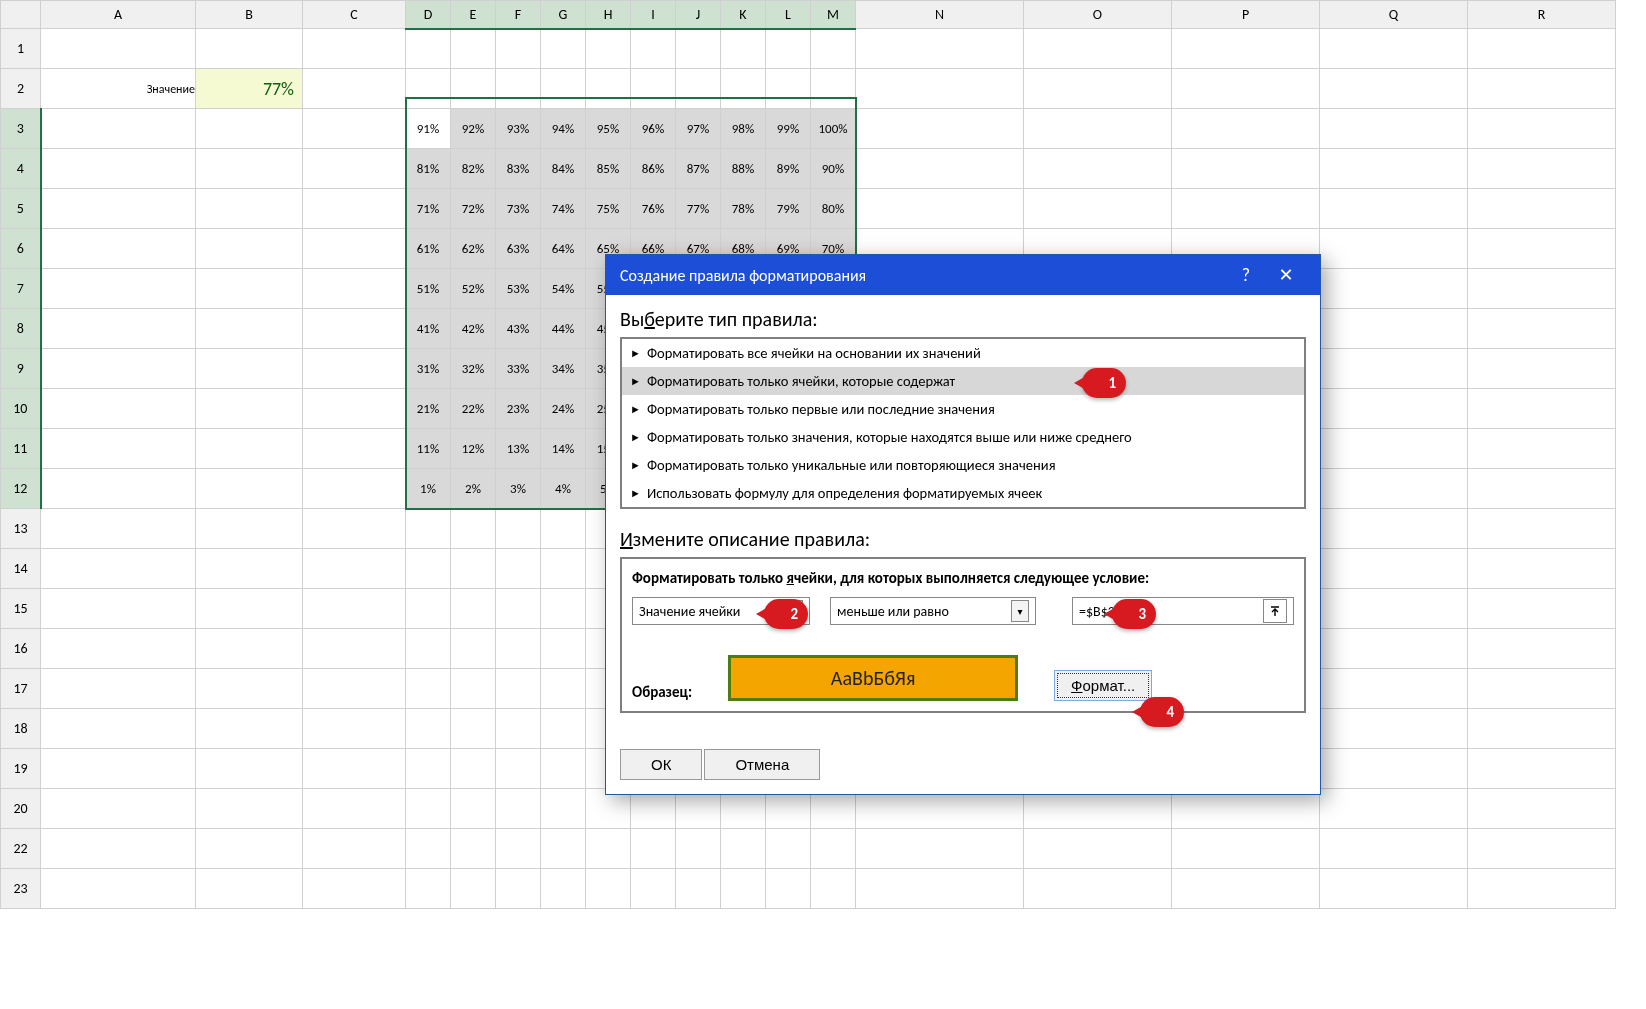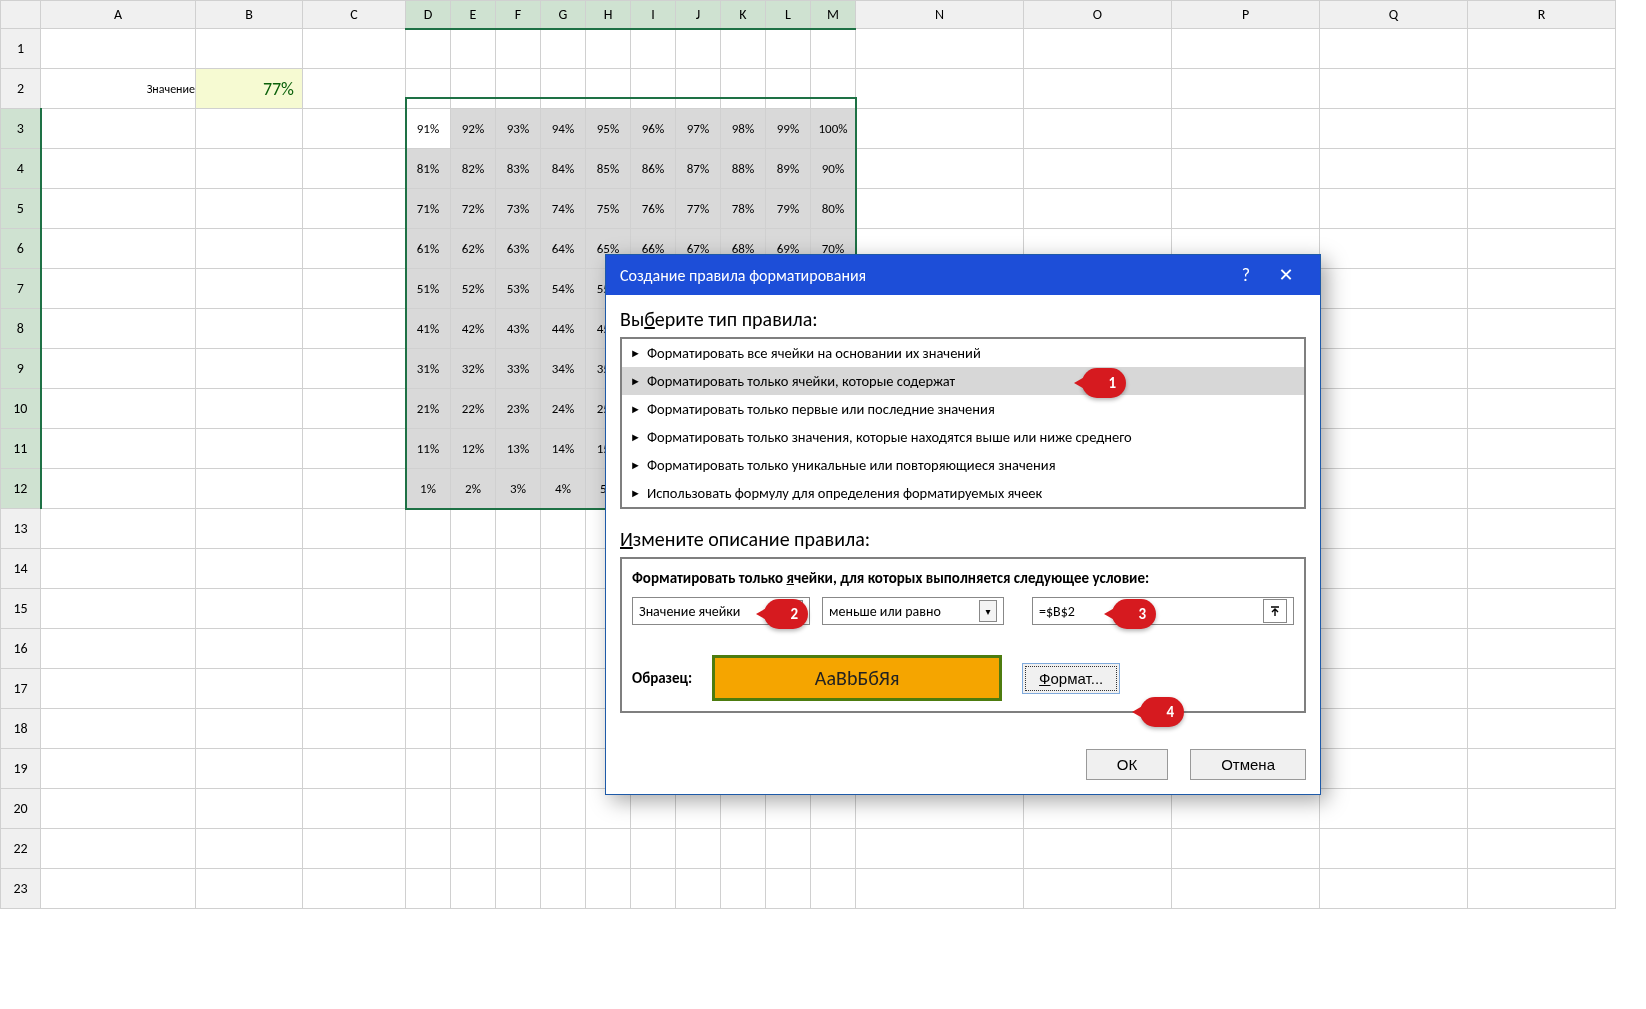--- a/index.html
+++ b/index.html
@@ -115,21 +115,21 @@
   }
   .rule-item.selected { background: #d7d7d7; }
   .arrow { font-size: 11px; }
 
   .desc-box {
     border: 2px solid #7f7f7f;
     padding: 10px;
     margin-bottom: 12px;
   }
   .desc-title { font-weight: bold; font-size: 15px; margin-bottom: 10px; }
-  .cond-row { display: flex; gap: 12px; align-items: center; margin-bottom: 4px; }
+  .cond-row { display: flex; gap: 20px; align-items: center; margin-bottom: 4px; }
   .combo {
     border: 1px solid #888;
     height: 28px;
     display: flex;
     align-items: center;
     padding: 0 6px;
     font-size: 14px;
     background: #fff;
     position: relative;
   }
@@ -159,21 +159,21 @@
     border: 1px solid #888;
     width: 24px;
     height: 24px;
     display: flex;
     align-items: center;
     justify-content: center;
     margin-left: auto;
     font-size: 12px;
   }
 
-  .sample-row { display:flex; align-items:center; gap:20px; margin-top:30px; }
+  .sample-row { display:flex; align-items:flex-end; gap:36px; margin-top:30px; }
   .sample-label { font-weight:bold; font-size:15px; }
   .sample-box {
     background: #f5a500;
     border: 3px solid #4d7c0f;
     width: 290px;
     height: 46px;
     display:flex;
     align-items:center;
     justify-content:center;
     font-size: 20px;
@@ -184,22 +184,21 @@
     outline: 1px dotted #333;
     outline-offset: -4px;
     background: #f0f0f0;
     padding: 6px 16px;
     font-size: 15px;
     cursor:pointer;
   }
 
   .btn-row {
     display:flex;
-    justify-content:flex-end;
-    gap:22px;
+    gap:2px;
     padding: 10px 14px 14px;
   }
   .dlg-btn {
     border:1px solid #999;
     background:#f0f0f0;
     padding:6px 30px;
     font-size:15px;
     cursor:pointer;
   }
 
@@ -768,21 +767,21 @@
     </div>
     <div class="desc-box">
       <div class="desc-title">
         Форматировать только <span class="underline-key">я</span>чейки, для которых выполняется следующее условие:
       </div>
       <div class="cond-row">
         <div class="combo" style="width:178px">
           <span>Значение ячейки</span>
           <span class="caret">▾</span>
         </div>
-        <div class="combo" style="width:182px">
+        <div class="combo" style="width:206px">
           <span>меньше или равно</span>
           <span class="caret">▾</span>
         </div>
         <div class="formula-input">
           <span>=$B$2</span>
           <span class="ref-btn">
             <svg width="12" height="12" viewBox="0 0 12 12">
                 <path d="M6 1 L6 8 M3 5 L6 8 L9 5 M2 10 L10 10" stroke="#000" stroke-width="1.4" fill="none" transform="rotate(180 6 6)"></path>
               </svg>
           </span>

